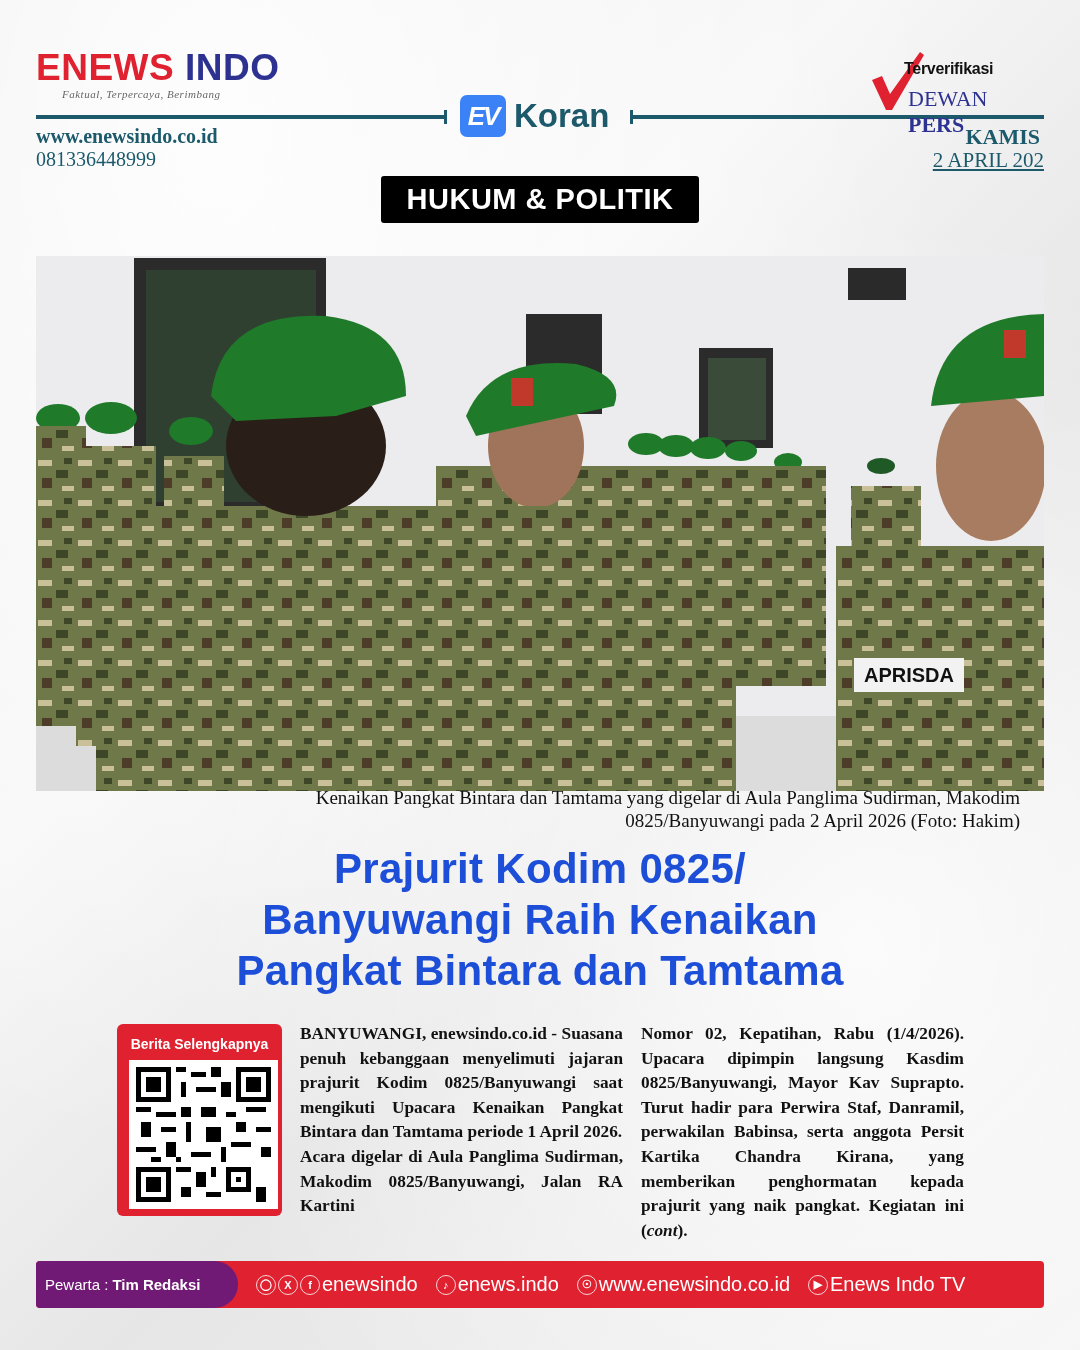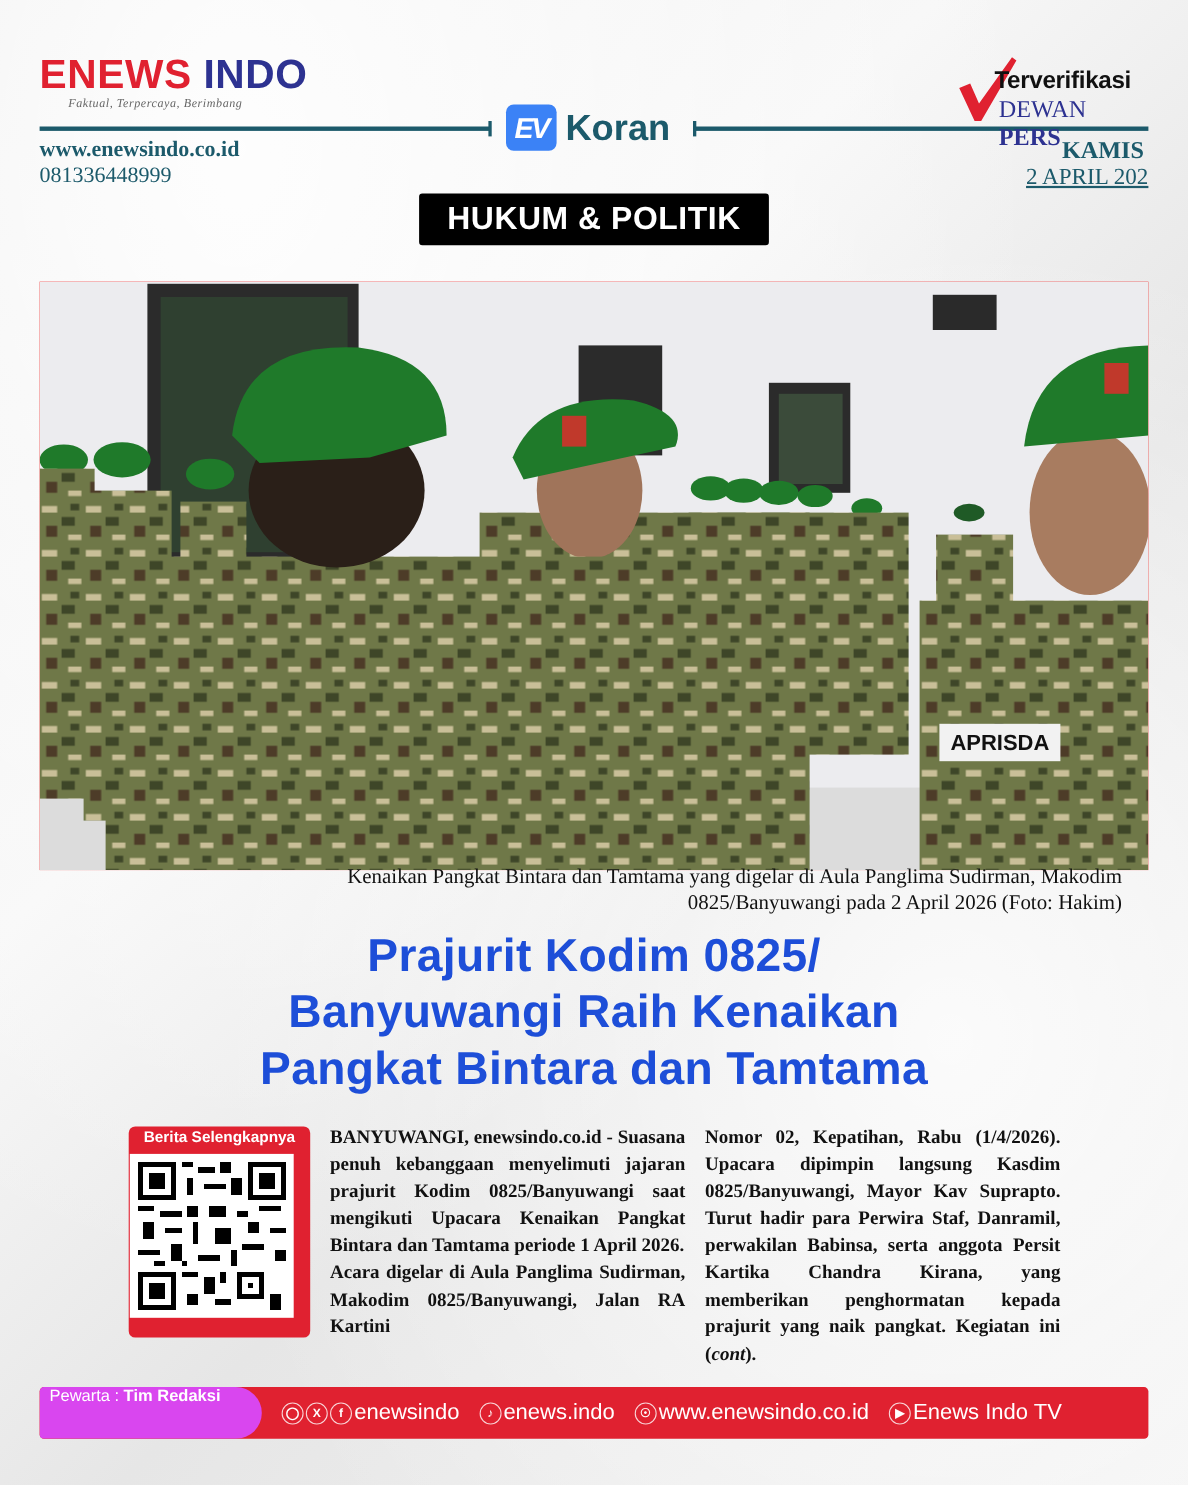--- a/index.html
+++ b/index.html
@@ -47,21 +47,21 @@
   }
   .koran-text {
     font-family: "Liberation Sans", sans-serif; font-weight: 700;
     font-size: 33px; color: #1c5a6b;
   }
 
   .verif { left: 868px; top: 50px; width: 180px; height: 70px; }
   .verif svg { position: absolute; left: 0; top: 0; }
   .verif-t {
     position: absolute; left: 36px; top: 10px; font-family: "Liberation Sans", sans-serif;
-    font-weight: 700; font-size: 22px; color: #111; letter-spacing: -0.3px;
+    font-weight: 700; font-size: 16px; color: #111; letter-spacing: -0.3px;
   }
   .verif-d {
     position: absolute; left: 40px; top: 36px; font-family: "Liberation Serif", serif;
     font-size: 22px; color: #2d3291;
   }
   .verif-d b { font-weight: 700; }
   .day {
     right: 40px; top: 124px; font-weight: 700; font-size: 22px; color: #1c5a6b; text-align: right;
   }
   .date {
@@ -90,21 +90,21 @@
 
   .headline {
     left: 60px; top: 843px; width: 960px; text-align: center;
     font-family: "Liberation Sans", sans-serif; font-weight: 700;
     font-size: 42px; line-height: 51px; color: #1d4ed8; letter-spacing: 0.3px;
   }
 
   
   .qr-card {
     left: 117px; top: 1024px; width: 165px; height: 192px;
-    background: #e02130; border-radius: 6px; padding: 1px;
+    background: #e02130; border-radius: 6px; padding: 12px;
   }
   .qr-label {
     font-family: "Liberation Sans", sans-serif; font-weight: 700;
     color: #fff; font-size: 14px; text-align: center; margin-bottom: 8px;
   }
   .qr-box { background: #fff; width: 149px; height: 149px; padding: 7px; }
 
   
   .col {
     top: 1022px; width: 323px; font-weight: 700; font-size: 17.3px; line-height: 24.6px;
@@ -115,22 +115,22 @@
   .col p { margin: 0; }
 
   
   .footer {
     left: 36px; top: 1261px; width: 1008px; height: 47px;
     background: #e02130; border-radius: 4px; overflow: hidden;
     display: flex; align-items: center;
     font-family: "Liberation Sans", sans-serif; color: #fff;
   }
   .reporter {
-    height: 100%; width: 202px; background: #d946ef;
-    border-radius: 0 24px 24px 0; display: flex; 
+    height: 100%; width: 202px; background: #701a75;
+    border-radius: 0 24px 24px 0; display: flex; align-items: center;
     padding-left: 9px; font-size: 15px;
   }
   .reporter b { margin-left: 4px; }
   .fitem { display: flex; align-items: center; margin-left: 18px; font-size: 20px; }
   .ic {
     width: 20px; height: 20px; border: 1px solid rgba(255,255,255,0.8); border-radius: 50%;
     display: inline-flex; align-items: center; justify-content: center;
     font-size: 11px; font-weight: 700; margin-right: 2px;
   }
 </style>

